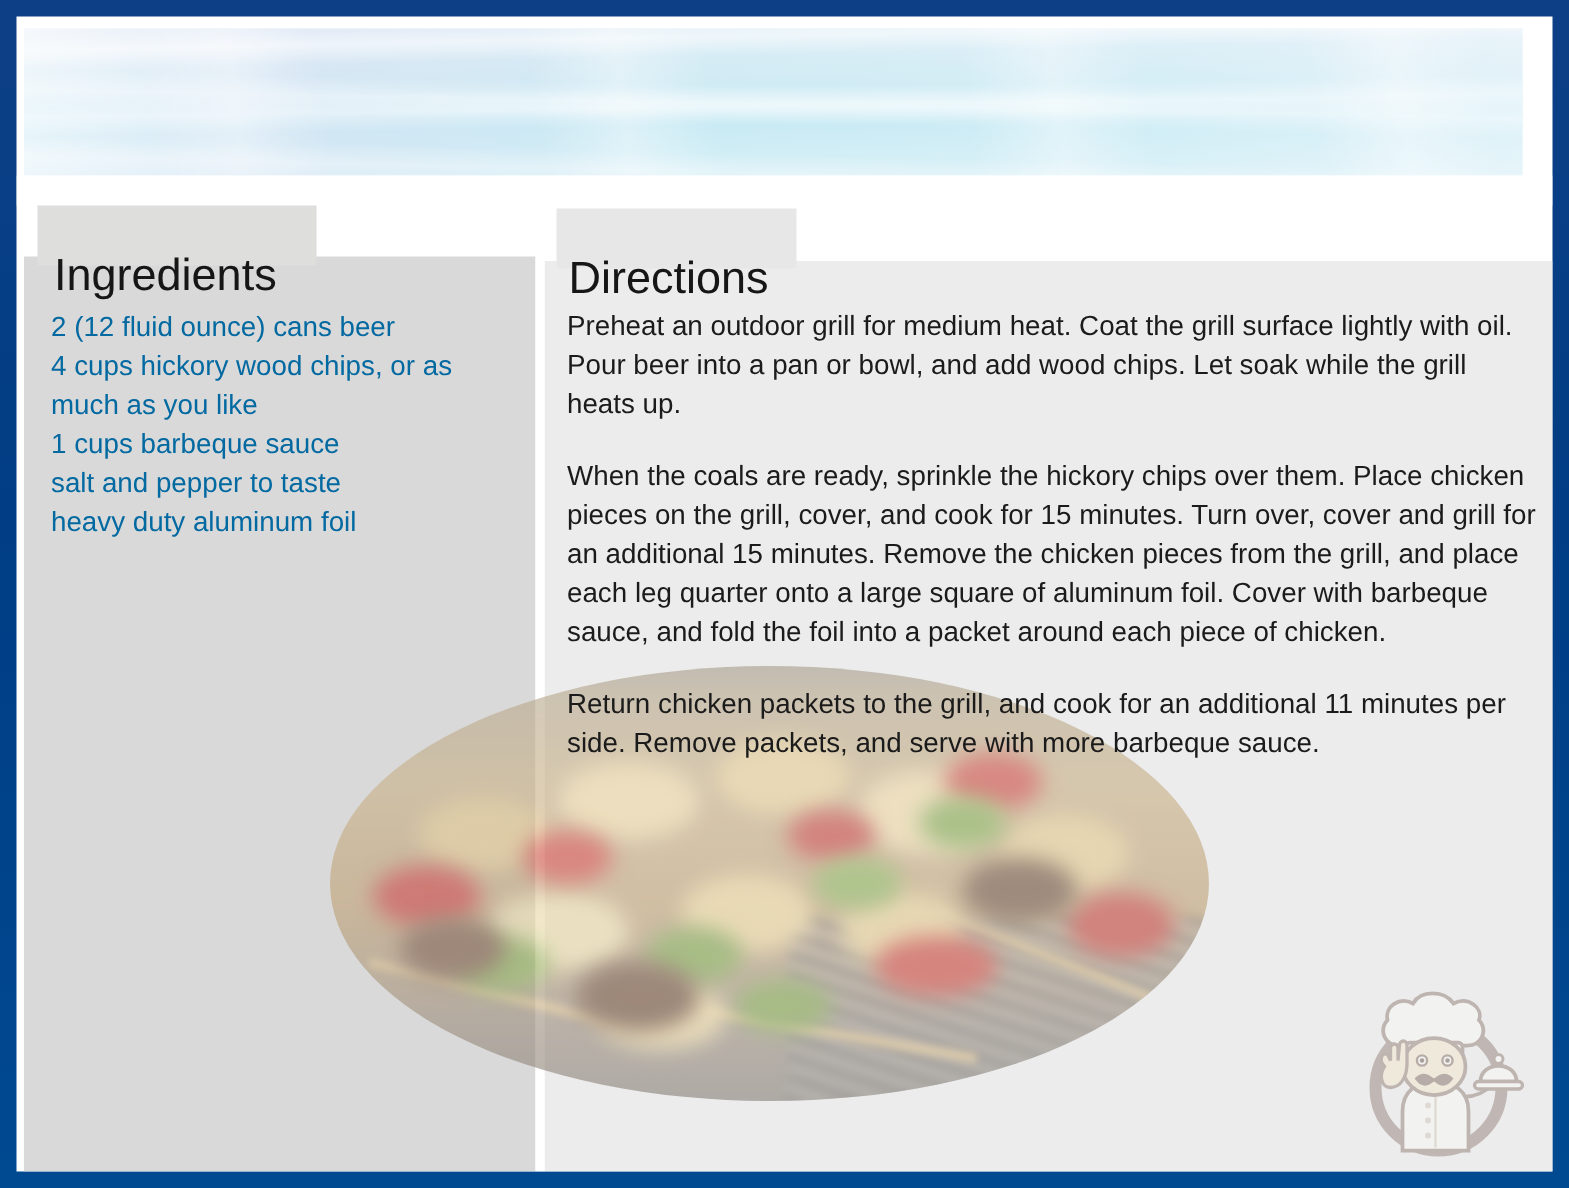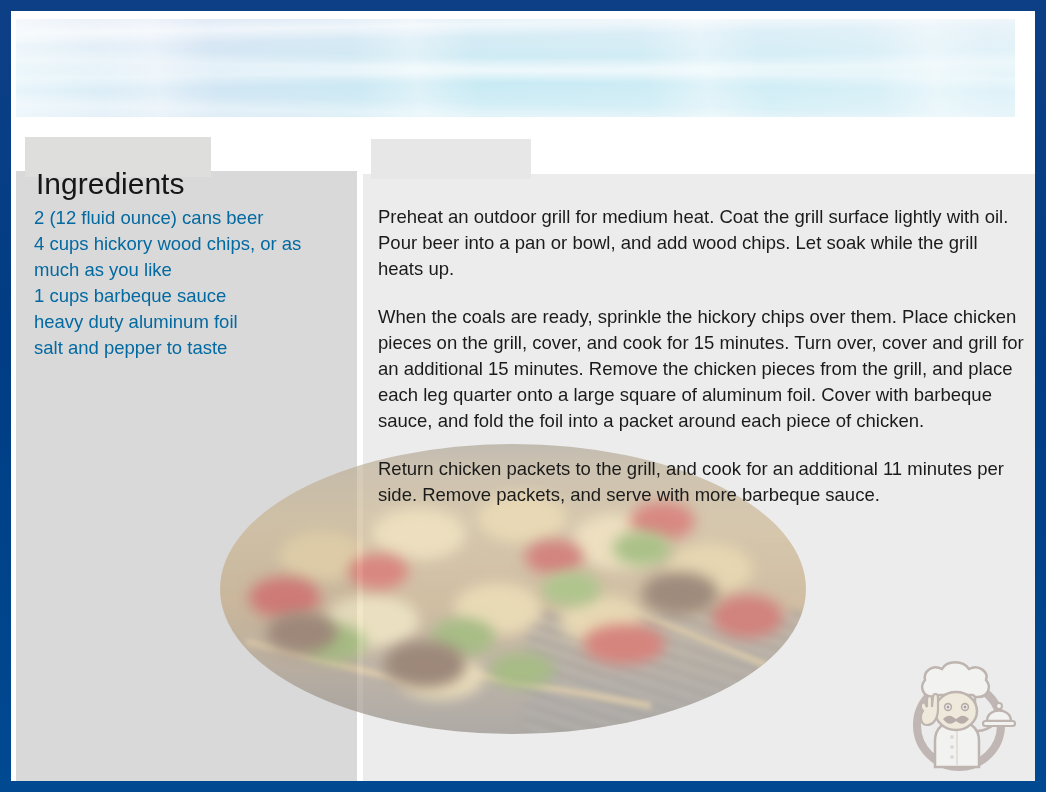--- a/index.html
+++ b/index.html
@@ -256,20 +256,21 @@
 
     <div id="ingredients-panel"></div>
     <div id="directions-panel"></div>
     <div id="panel-gap"></div>
 
     <div id="ingredients-head-chip"></div>
     <div id="directions-head-chip"></div>
 
     <h2 class="section-heading" id="ingredients-heading">Ingredients</h2>
 
+    <h2 class="section-heading" id="directions-heading">Directions</h2>
 
     <div id="food-photo">
       <div class="ph bg"></div>
       <div class="ph bars"></div>
 
       <div class="ph skewer" style="left:4%;  top:74%; width:30%; height:7px; transform:rotate(14deg); border-radius:3px;"></div>
       <div class="ph skewer" style="left:40%; top:83%; width:34%; height:7px; transform:rotate(10deg); border-radius:3px;"></div>
       <div class="ph skewer" style="left:68%; top:66%; width:28%; height:6px; transform:rotate(22deg); border-radius:3px;"></div>
 
       <div class="ph" style="left:10%; top:30%; width:15%; height:17%; background:#e0c489;"></div>
@@ -297,22 +298,22 @@
 
       <div class="ph" style="left:28%; top:68%; width:14%; height:16%; background:#6d4c35;"></div>
       <div class="ph" style="left:8%;  top:58%; width:12%; height:14%; background:#7a5740;"></div>
       <div class="ph" style="left:72%; top:44%; width:13%; height:15%; background:#6f513a;"></div>
     </div>
 
     <div id="ingredients-list">
       <div>2 (12 fluid ounce) cans beer</div>
       <div>4 cups hickory wood chips, or as much as you like</div>
       <div>1 cups barbeque sauce</div>
+      <div>salt and pepper to taste</div>
       <div>heavy duty aluminum foil</div>
-      <div>salt and pepper to taste</div>
     </div>
 
     <div id="directions-body">
       <p>Preheat an outdoor grill for medium heat. Coat the grill surface lightly with oil. Pour beer into a pan or bowl, and add wood chips. Let soak while the grill heats up.</p>
       <p>When the coals are ready, sprinkle the hickory chips over them. Place chicken pieces on the grill, cover, and cook for 15 minutes. Turn over, cover and grill for an additional 15 minutes. Remove the chicken pieces from the grill, and place each leg quarter onto a large square of aluminum foil. Cover with barbeque sauce, and fold the foil into a packet around each piece of chicken.</p>
       <p>Return chicken packets to the grill, and cook for an additional 11 minutes per side. Remove packets, and serve with more barbeque sauce.</p>
     </div>
 
     <svg id="chef-logo" viewBox="0 0 132 128">
 

